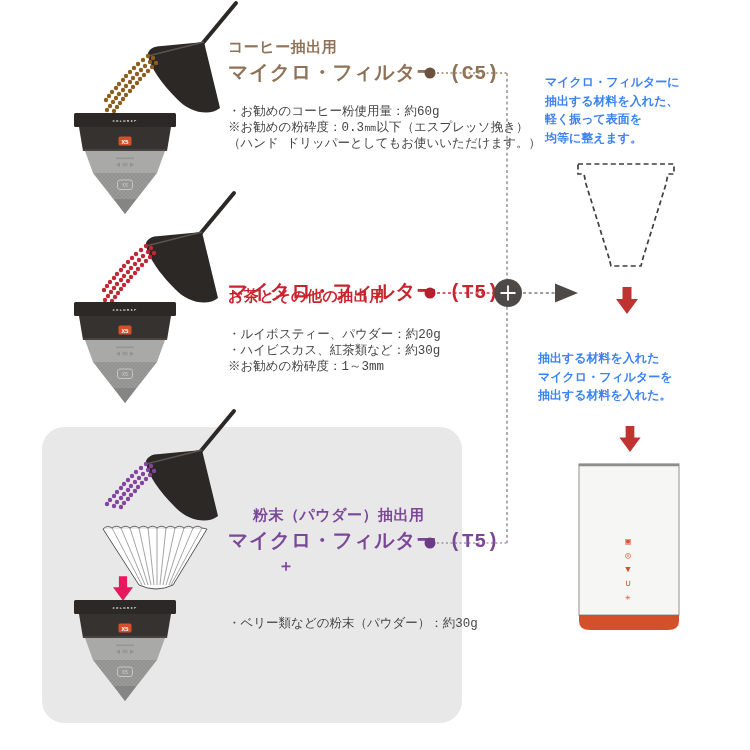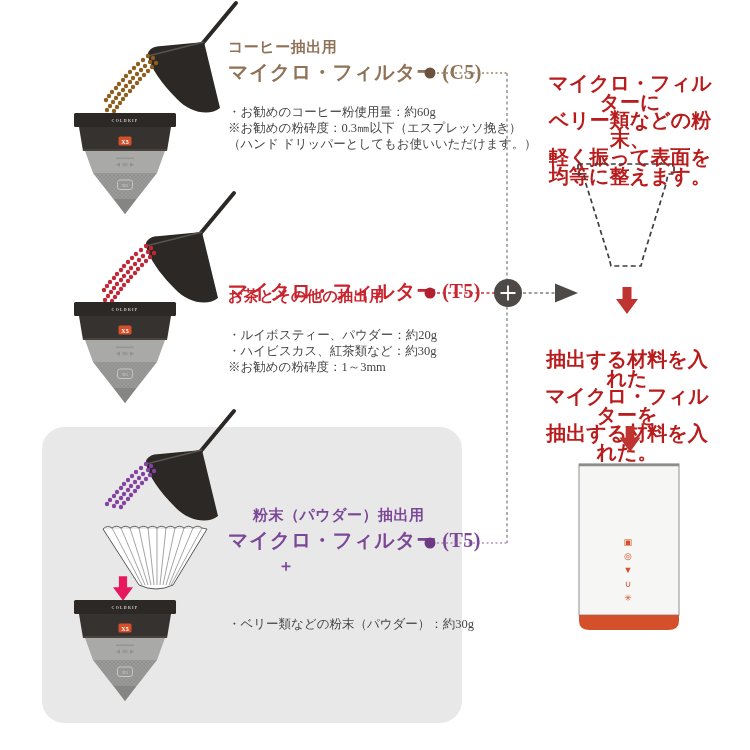--- a/index.html
+++ b/index.html
@@ -1,25 +1,25 @@
 <!DOCTYPE html>
 <html><head>
 <meta charset="utf-8">
 <style>
   html,body{margin:0;padding:0;background:#fff;}
   #stage{position:relative;width:750px;height:750px;background:#ffffff;overflow:hidden;
-         font-family:Liberation Serif, serif;}
+         font-family:Liberation Mono, monospace;}
   .abs{position:absolute;}
   .use-label{font-size:15px;font-weight:bold;letter-spacing:0.5px;}
   .big-title{font-size:20px;font-weight:bold;letter-spacing:0.5px;}
   .details{font-size:12.5px;line-height:15.8px;color:#444;letter-spacing:0px;}
   .c-coffee{color:#8f7358;}
   .c-tea{color:#c9242e;}
   .c-powder{color:#7b4897;}
-  .instr{font-size:20px;font-weight:bold;line-height:18.5px;color:#b91c1c;text-align:center;}
+  .instr{font-size:12px;font-weight:bold;line-height:18.5px;color:#3b82f6;text-align:left;}
   .plus-mid{font-size:16px;font-weight:bold;color:#7b4897;}
   .panel{background:#e8e8e8;border-radius:22px;}
   .brandtext{font-size:4px;font-weight:bold;fill:#cdcbc9;letter-spacing:1.2px;text-anchor:middle;}
   .logotext{font-size:6px;font-weight:bold;fill:#ffffff;text-anchor:middle;}
   .meshtext{font-size:5px;fill:#d2d2d0;text-anchor:middle;opacity:0.9;}
   .server-glyphs{display:flex;flex-direction:column;align-items:center;gap:4px;
                  font-size:9px;line-height:10px;color:#d4502a;}
 </style>
 </head>
 <body>
@@ -282,21 +282,21 @@
     <circle cx="88" cy="233" r="14" fill="#4d4946"></circle>
     <path d="M80.5,233 H95.5 M88,225.5 V240.5" stroke="#ffffff" stroke-width="1.8" fill="none"></path>
     <path d="M103,233 H135" stroke="#7c7c7c" stroke-width="1.6" stroke-dasharray="3,2.7" fill="none"></path>
     <polygon points="135,223.5 158,233 135,242.5" fill="#4d4946"></polygon>
     <circle cx="10" cy="483" r="5.5" fill="#6d3a85"></circle>
     <path d="M17,483 H87" stroke="#8a5fa0" stroke-width="1.2" stroke-dasharray="2,2.5" fill="none"></path>
   </svg>
 
   <div class="abs instr" style="left:545px;top:74px;width:170px;">
     <div>マイクロ・フィルターに</div>
-    <div>ベリー類などの粉末、</div>
+    <div>抽出する材料を入れた、</div>
     <div>軽く振って表面を</div>
     <div>均等に整えます。</div>
   </div>
 
   <svg class="abs" style="left:575px;top:161px;" width="102" height="114" viewBox="0 0 102 114">
     <path d="M3,3 L99,3 L99,13 L93,13 L91,23 L68,97 L66,105 L36,105 L34,97 L11,23 L9,13 L3,13 Z" fill="none" stroke="#3f3f3f" stroke-width="1.7" stroke-dasharray="5,3.2"></path>
   </svg>
 
   <svg class="abs" style="left:616px;top:287px;" width="22" height="27" viewBox="0 0 22 27">
     <path d="M6.5,0 H15.5 V12 H22 L11,27 L0,12 H6.5 Z" fill="#bf3430"></path>

